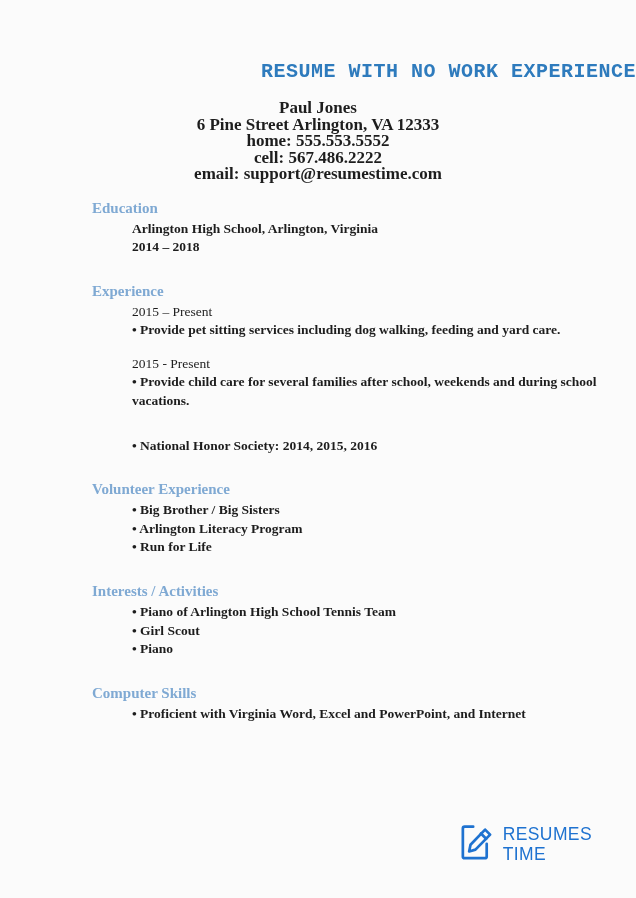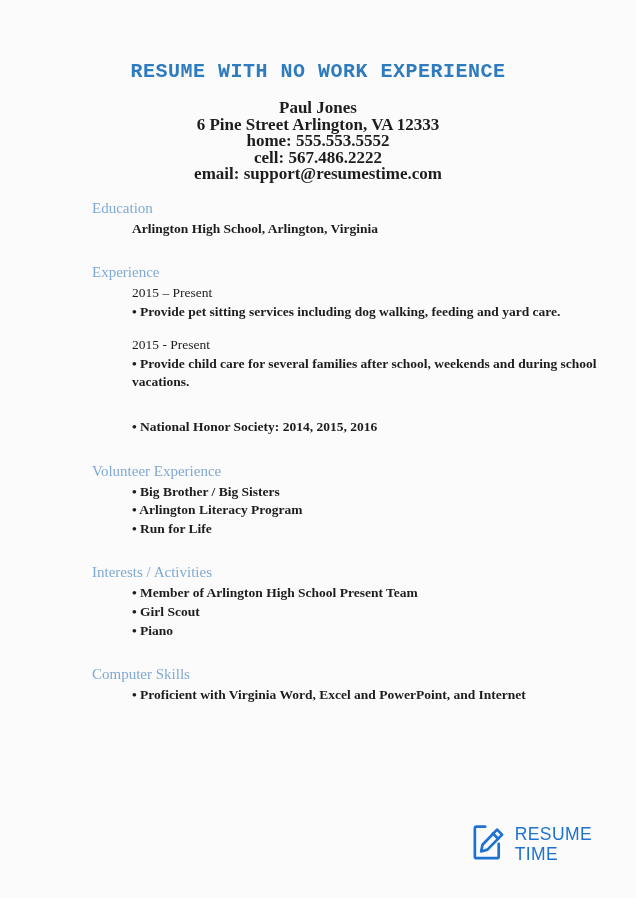--- a/index.html
+++ b/index.html
@@ -18,21 +18,21 @@
     color: var(--text);
   }
   .page {
     position: relative;
     width: 636px; height: 898px;
     overflow: hidden;
   }
   .title {
     margin: 0;
     padding-top: 59px;
-    text-align: center;
+    text-align: right;
     font-family: "Liberation Mono", "DejaVu Sans Mono", monospace;
     font-weight: bold;
     font-size: 20px;
     line-height: 25px;
     letter-spacing: 0.5px;
     color: var(--title-blue);
   }
   .contact {
     margin-top: 16px;
     text-align: center;
@@ -43,21 +43,21 @@
   .content {
     margin: 17px 0 0 92px;
     width: 528px;
   }
   .section { margin-top: 26px; }
   .section:first-child { margin-top: 0; }
   .heading {
     margin: 0 0 3px 0;
     font-size: 15px;
     line-height: 17px;
-    font-weight: normal;
+    font-weight: bold;
     color: var(--heading-blue);
   }
   .line {
     font-size: 13.5px;
     line-height: 18.6px;
     margin-left: 40px;
   }
   .bold { font-weight: bold; }
   .italic { font-style: italic; }
   .oneline { white-space: nowrap; }
@@ -96,20 +96,21 @@
     <div>home: 555.553.5552</div>
     <div>cell: 567.486.2222</div>
     <div>email: support@resumestime.com</div>
   </div>
 
   <div class="content">
 
     <div class="section">
       <h2 class="heading">Education</h2>
       <div class="line bold oneline">Arlington High School, Arlington, Virginia</div>
+      <div class="line bold">2014 – 2018</div>
     </div>
 
     <div class="section">
       <h2 class="heading">Experience</h2>
       <div class="job first">
         <div class="line">2015 – Present</div>
         <div class="line bold oneline">• Provide pet sitting services including dog walking, feeding and yard care.</div>
       </div>
       <div class="job">
         <div class="line">2015 - Present</div>
@@ -123,21 +124,21 @@
 
     <div class="section">
       <h2 class="heading">Volunteer Experience</h2>
       <div class="line bold oneline">• Big Brother / Big Sisters</div>
       <div class="line bold oneline">• Arlington Literacy Program</div>
       <div class="line bold oneline">• Run for Life</div>
     </div>
 
     <div class="section">
       <h2 class="heading">Interests / Activities</h2>
-      <div class="line bold oneline">• Member of Arlington High School Present Team</div>
+      <div class="line bold oneline">• Piano of Arlington High School Tennis Team</div>
       <div class="line bold oneline">• Girl Scout</div>
       <div class="line bold oneline">• Piano</div>
     </div>
 
     <div class="section">
       <h2 class="heading">Computer Skills</h2>
       <div class="line bold oneline">• Proficient with Virginia Word, Excel and PowerPoint, and Internet</div>
     </div>
 
   </div>
@@ -147,18 +148,18 @@
       <svg width="36" height="42" viewBox="0 0 40 46" fill="none" stroke="currentColor" stroke-width="3" stroke-linejoin="round" stroke-linecap="round">
 
         <path d="M18 6 H8.5 A2 2 0 0 0 6.5 8 V39 A2 2 0 0 0 8.5 41 H31 A2 2 0 0 0 33 39 V25"></path>
 
         <path d="M13.5 33.5 L15 26 L31.2 9.2 L36.8 14.8 L20.5 31.5 Z"></path>
 
         <path d="M26.6 13.6 L32.4 19.4"></path>
       </svg>
     </span>
     <span class="logo-text">
-      <span>RESUME</span>
+      <span>RESUMES</span>
       <span>TIME</span>
     </span>
   </div>
 
 </div>
 
 </body></html>

